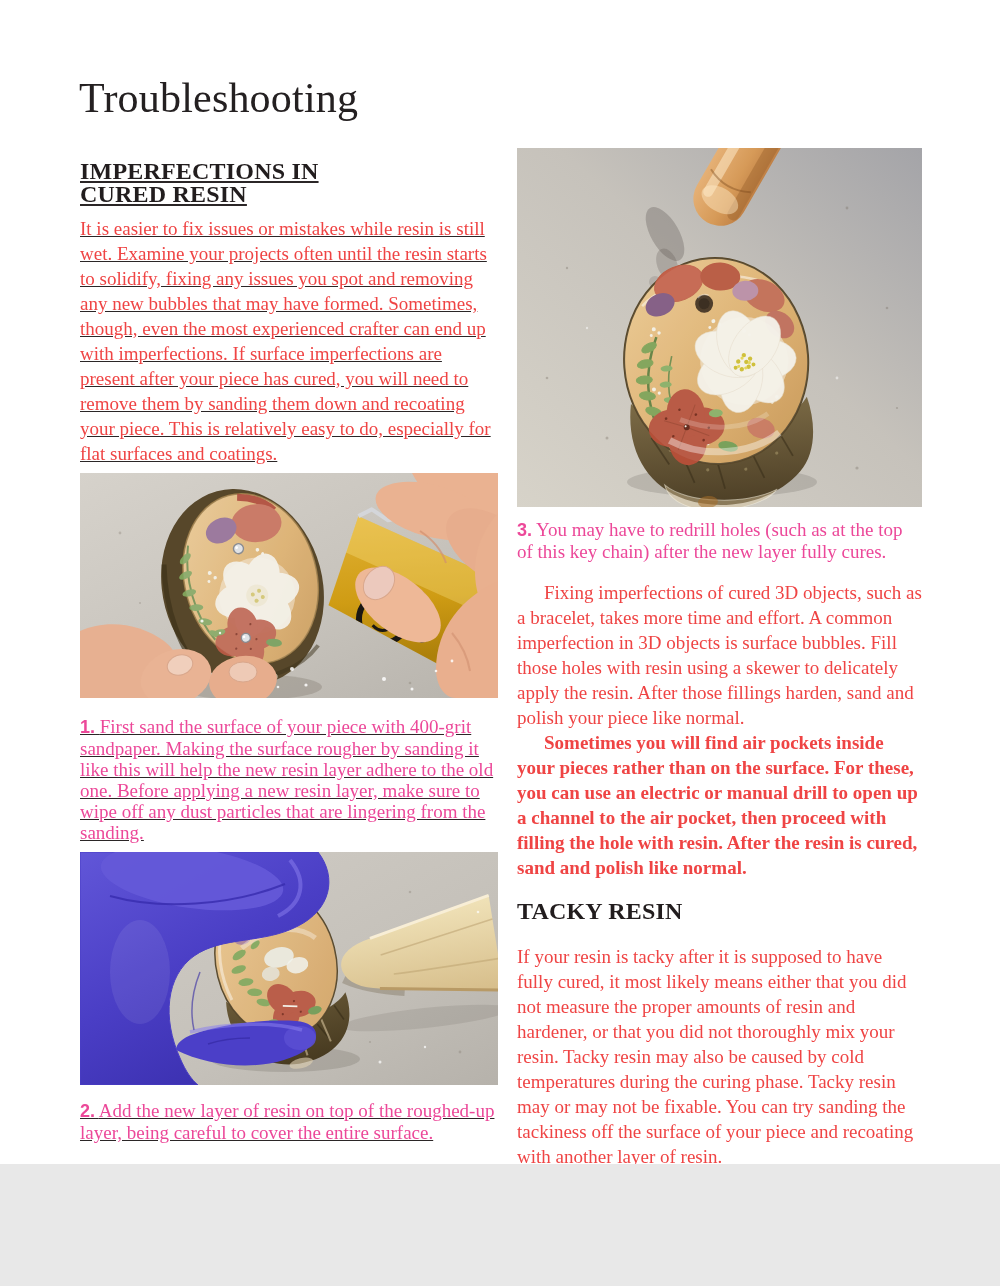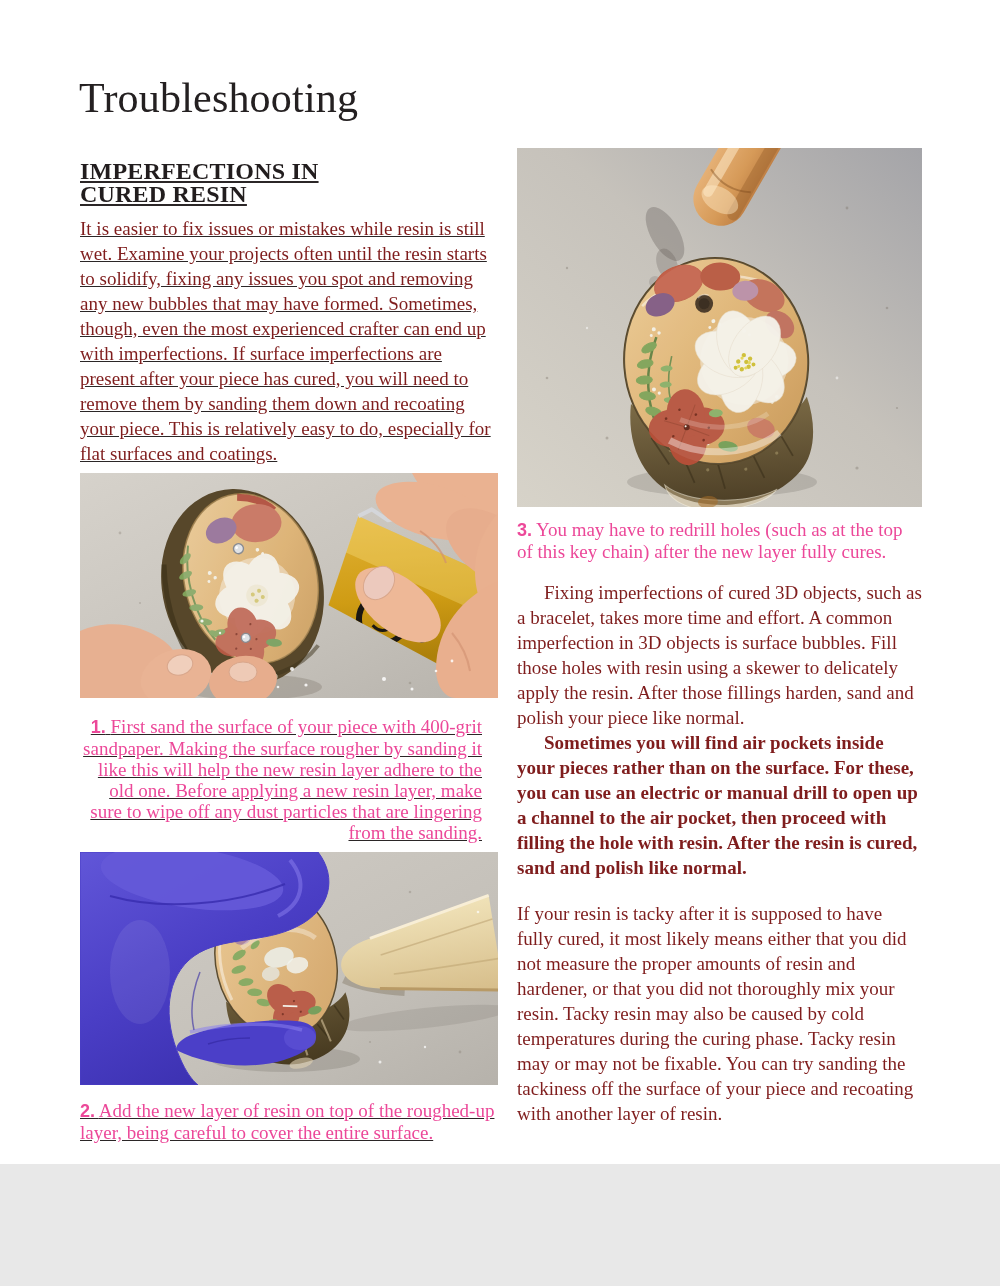--- a/index.html
+++ b/index.html
@@ -5,29 +5,29 @@
   html,body{margin:0;padding:0;background:#e8e8e8;}
   .page{position:relative;width:1000px;height:1164px;background:#ffffff;margin:0 auto;
         font-family:"Liberation Serif",serif;color:#2b2627;overflow:hidden;}
   .title{position:absolute;left:79px;top:74px;font-size:42px;font-weight:400;
          color:#242021;letter-spacing:.2px;margin:0;}
   .col{position:absolute;}
   .col-left{left:80px;top:160px;width:418px;text-decoration:underline;}
   .col-right{left:517px;top:148px;width:405px;}
   h2.sec{font-size:24px;line-height:23px;font-weight:700;color:#221d1e;
          margin:0;letter-spacing:.2px;white-space:pre-line;}
-  p.body{font-size:19px;line-height:25px;margin:10px 0 0 0;color:#7f1d1d;}
+  p.body{font-size:19px;line-height:25px;margin:10px 0 0 0;color:#ef4444;}
   p.tight{margin:0;font-weight:bold;}
   p.indent{text-indent:27px;}
   figure{margin:0;padding:0;line-height:0;}
   figure svg{display:block;}
   .fig1{margin-top:7px;}
   .fig2{margin-top:9px;}
   p.caption{font-size:19px;line-height:21px;color:#ec4899;}
-  .cap1{margin:18px 16px 0 0;text-align:right;}
+  .cap1{margin:18px 0 0 0;}
   .cap2{margin:15px 0 0 0;}
   .cap3{margin:12px 0 0 0;}
   p.caption b{font-family:"Liberation Sans",sans-serif;font-size:18px;font-weight:700;}
   .h2-tacky{margin-top:20px !important;}
   .tacky-body{margin-top:21px !important;}
   .p3d{margin-top:18px !important;}
   .footer{position:absolute;top:1231px;right:30px;display:flex;align-items:center;gap:20px;}
   .footer .book{font-size:19px;color:#2b2627;}
   .footer .num{font-size:20px;font-weight:700;color:#221d1e;}
 </style>
@@ -505,20 +505,21 @@
     </figure>
 
     <p class="caption cap3">
       <b>3.</b>
       <span>You may have to redrill holes (such as at the top of this key chain) after the new layer fully cures.</span>
     </p>
 
     <p class="body indent p3d">Fixing imperfections of cured 3D objects, such as a bracelet, takes more time and effort. A common imperfection in 3D objects is surface bubbles. Fill those holes with resin using a skewer to delicately apply the resin. After those fillings harden, sand and polish your piece like normal.</p>
     <p class="body tight indent">Sometimes you will find air pockets inside your pieces rather than on the surface. For these, you can use an electric or manual drill to open up a channel to the air pocket, then proceed with filling the hole with resin. After the resin is cured, sand and polish like normal.</p>
 
+    <h2 class="sec h2-tacky">TACKY RESIN</h2>
     <p class="body tacky-body">If your resin is tacky after it is supposed to have fully cured, it most likely means either that you did not measure the proper amounts of resin and hardener, or that you did not thoroughly mix your resin. Tacky resin may also be caused by cold temperatures during the curing phase. Tacky resin may or may not be fixable. You can try sanding the tackiness off the surface of your piece and recoating with another layer of resin.</p>
   </div>
 
   <div class="footer">
     <span class="book">Resin Crafting Basics</span>
     <span class="num">27</span>
   </div>
 
 </div>
 

